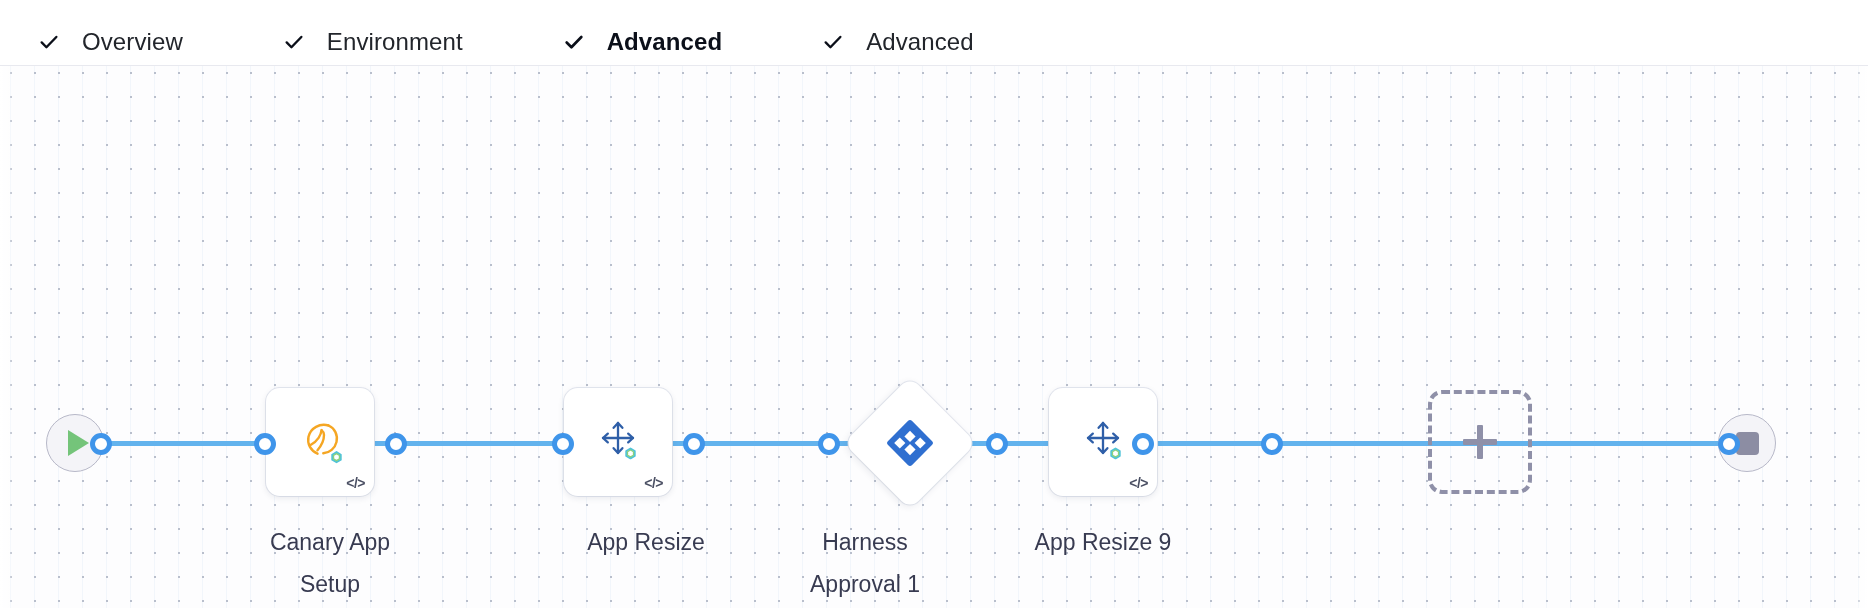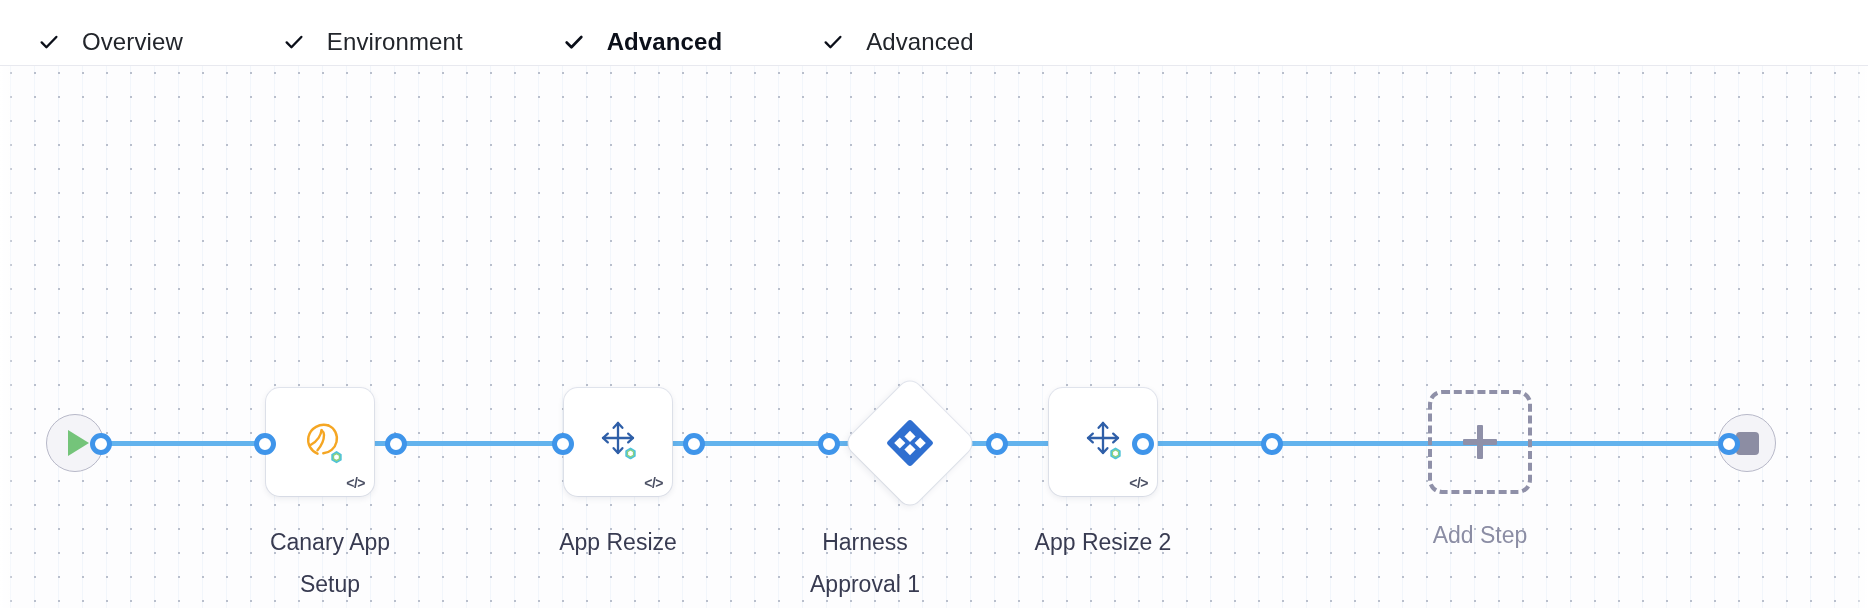--- a/index.html
+++ b/index.html
@@ -323,21 +323,21 @@
           <path d="M28 39l-4.4-4.8M28 39l4.4-4.8"></path>
           <path d="M13 24l4.8-4.4M13 24l4.8 4.4"></path>
           <path d="M43 24l-4.8-4.4M43 24l-4.8 4.4"></path>
           <path d="M40.5 34.6l4.2 2.4v4.9l-4.2 2.4-4.2-2.4V37z" stroke="#4fc3d9" stroke-width="2"></path>
           <path d="M40.5 36l3 1.7v3.5l-3 1.7-3-1.7v-3.5z" stroke="#8bd17c" stroke-width="1.3"></path>
         </svg>
       </span>
       <span class="code-badge">&lt;/&gt;</span>
     </div>
   </div>
-  <div class="node-label" style="left:503px;">App Resize</div>
+  <div class="node-label" style="left:531px;">App Resize</div>
 
   <div class="node" style="left:863px; top:330px;">
     <div class="diamond">
       <span class="diamond-inner">
         <svg viewBox="0 0 46 46" fill="none">
           <path d="M23 3.2l19.8 19.8L23 42.8 3.2 23 23 3.2z" fill="#2f6fd0" stroke="#2f6fd0" stroke-width="6" stroke-linejoin="round"></path>
           <path d="M23 10.8l5.6 5.6-5.6 5.6-5.6-5.6z" fill="#ffffff"></path>
           <path d="M23 24l5.6 5.6L23 35.2l-5.6-5.6z" fill="#ffffff"></path>
           <path d="M12.8 17.4l5.6 5.6-5.6 5.6L7.2 23z" fill="#ffffff"></path>
           <path d="M33.2 17.4l5.6 5.6-5.6 5.6L27.6 23z" fill="#ffffff"></path>
@@ -358,28 +358,27 @@
           <path d="M28 39l-4.4-4.8M28 39l4.4-4.8"></path>
           <path d="M13 24l4.8-4.4M13 24l4.8 4.4"></path>
           <path d="M43 24l-4.8-4.4M43 24l-4.8 4.4"></path>
           <path d="M40.5 34.6l4.2 2.4v4.9l-4.2 2.4-4.2-2.4V37z" stroke="#4fc3d9" stroke-width="2"></path>
           <path d="M40.5 36l3 1.7v3.5l-3 1.7-3-1.7v-3.5z" stroke="#8bd17c" stroke-width="1.3"></path>
         </svg>
       </span>
       <span class="code-badge">&lt;/&gt;</span>
     </div>
   </div>
-  <div class="node-label" style="left:988px;">App Resize 2</div>
+  <div class="node-label" style="left:988px;">App Resize 9</div>
 
   <div class="node" style="left:1428px; top:324px;">
     <div class="addstep">
       <span class="plus-ico"></span>
     </div>
   </div>
-  <div class="node-label muted" style="left:1365px; top:448px;">Add Step</div>
 
   <div class="node" style="left:1718px; top:348px;">
     <div class="terminal">
       <div class="stop-sq"></div>
     </div>
   </div>
 
   <div class="dot" style="left:90px;"></div>
   <div class="dot" style="left:254px;"></div>
   <div class="dot" style="left:385px;"></div>

